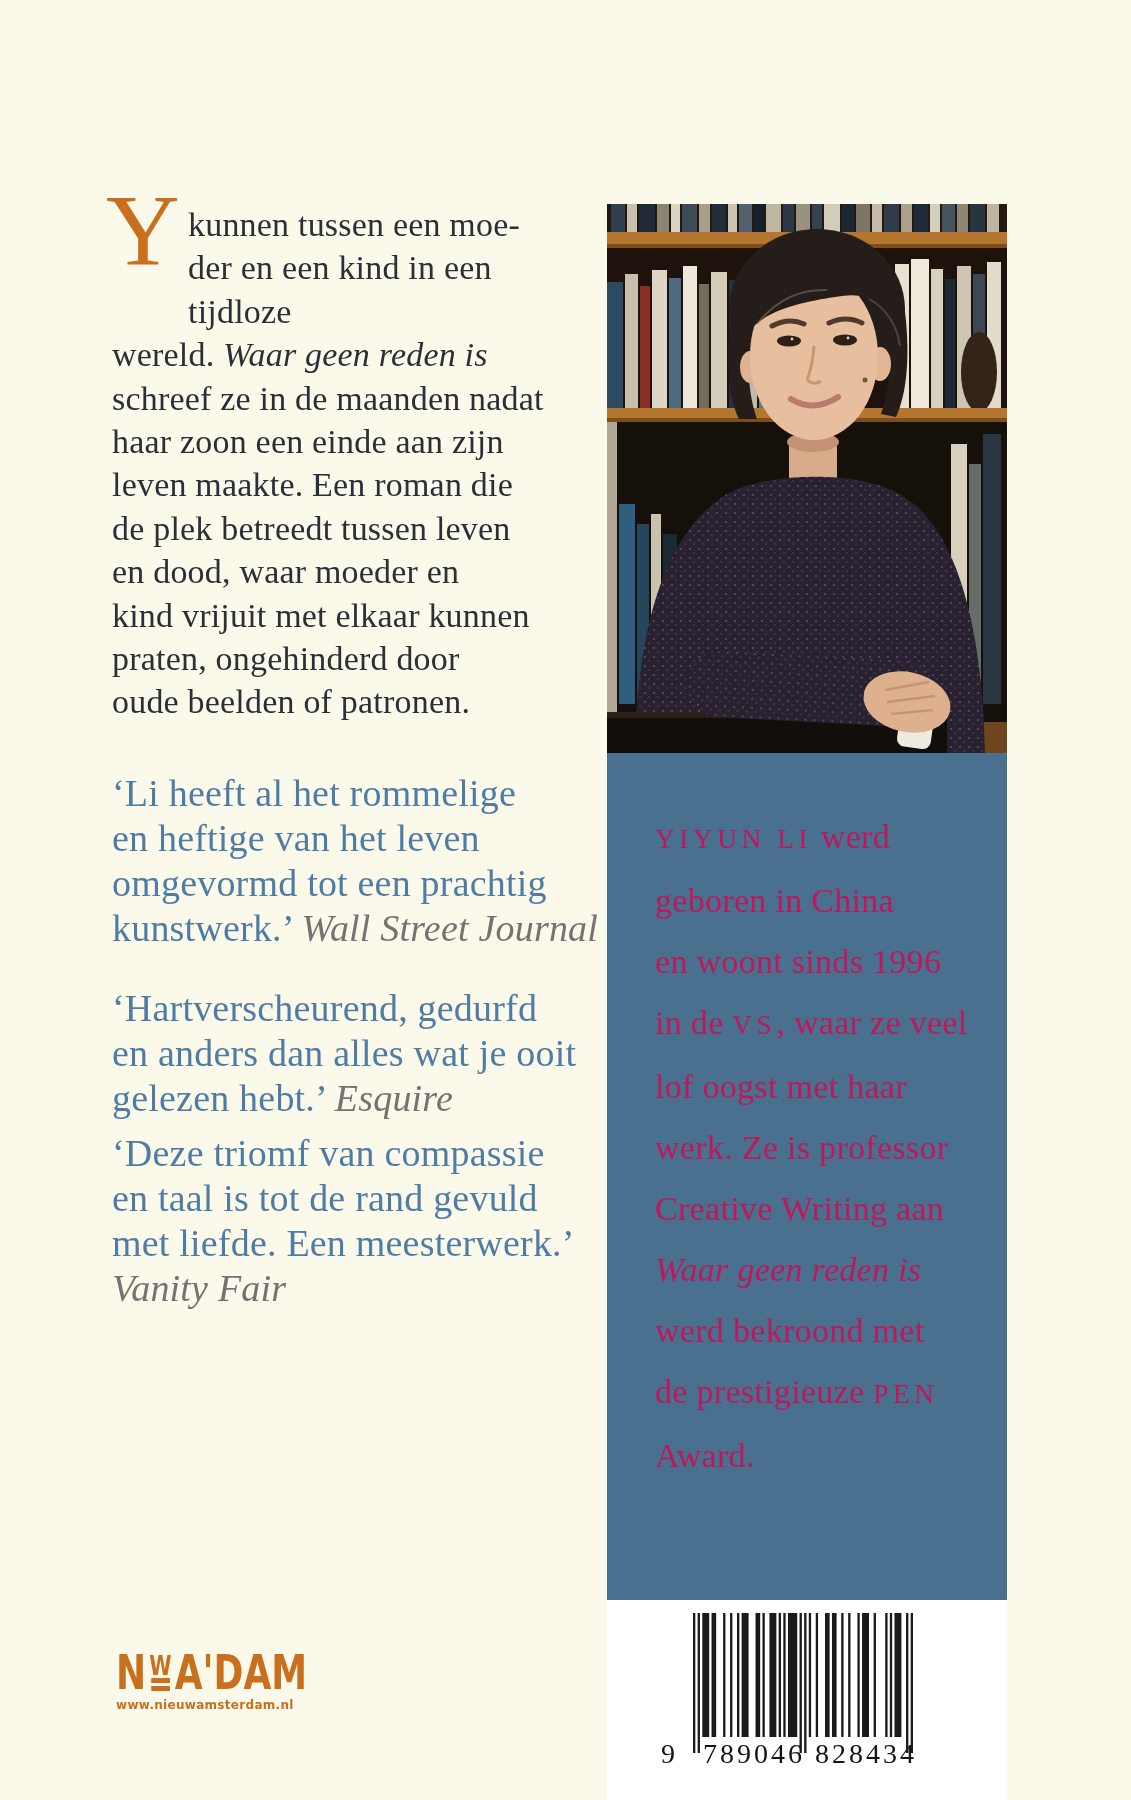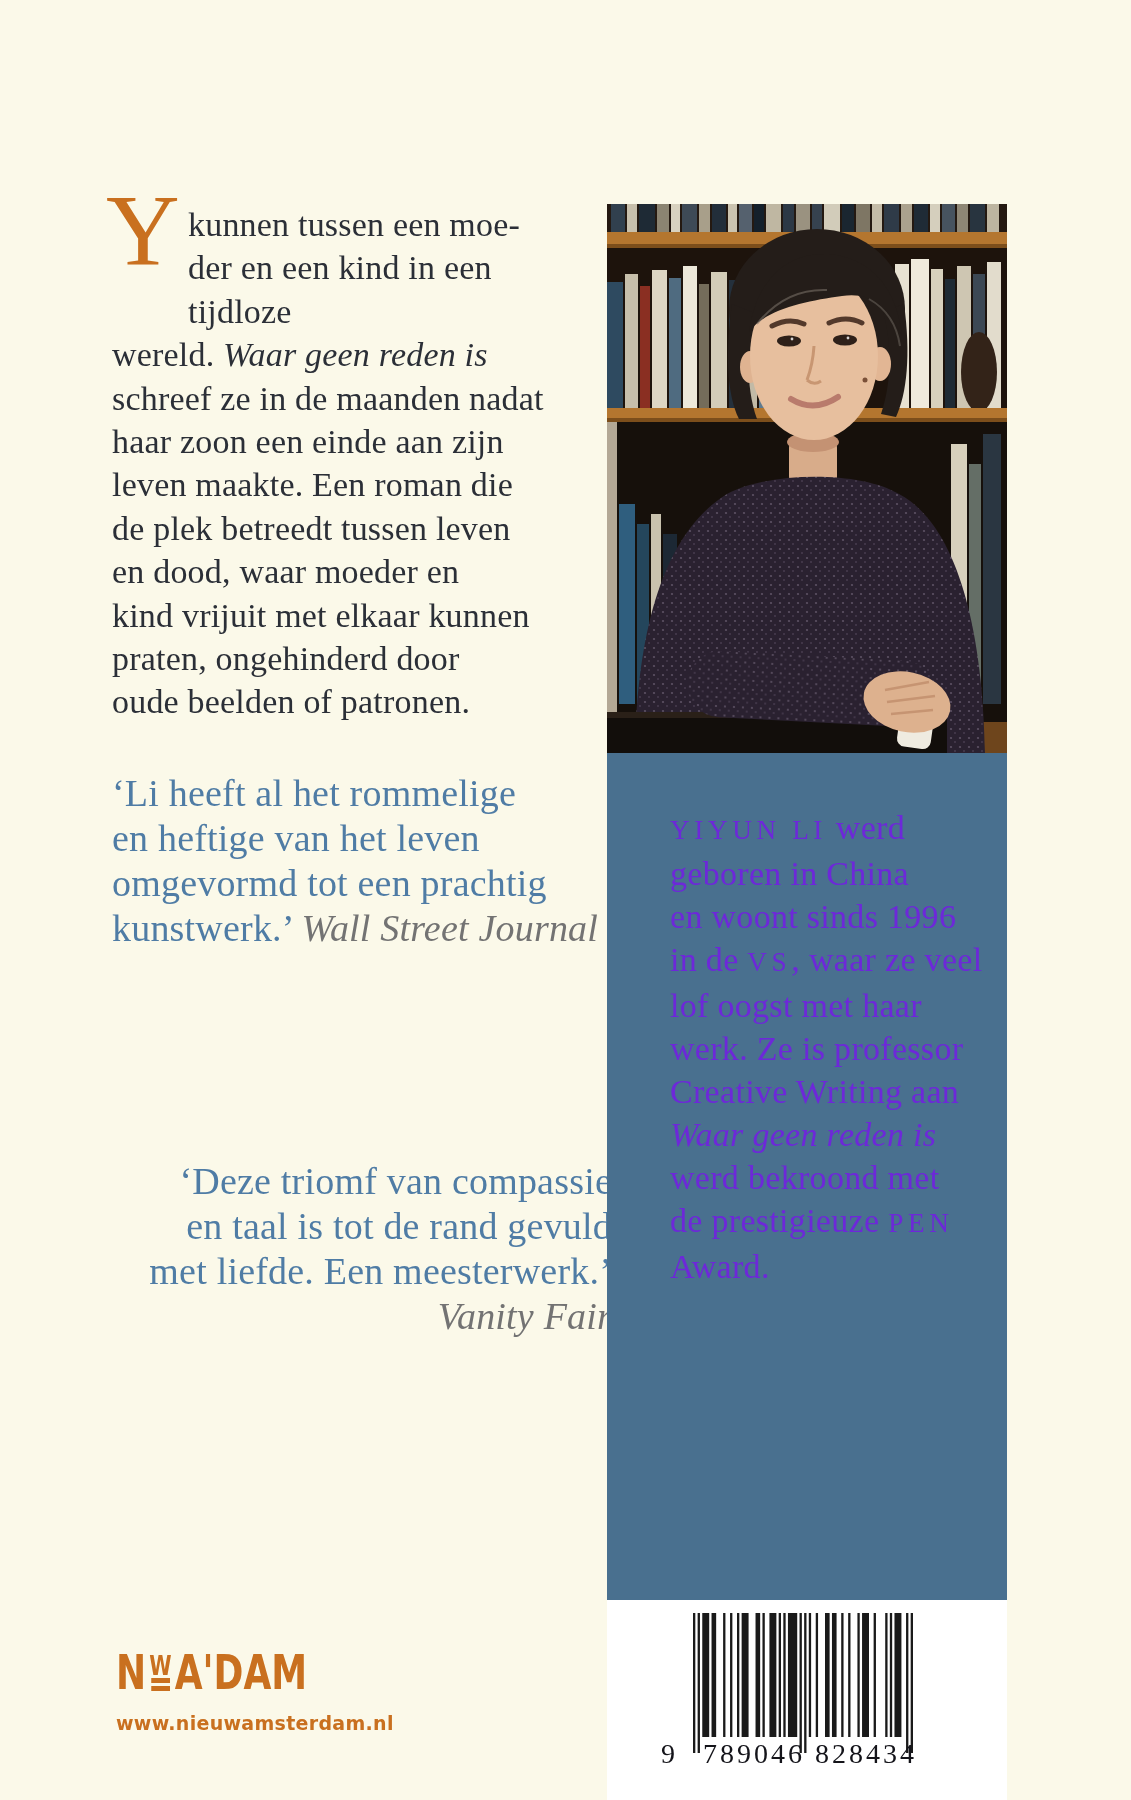--- a/index.html
+++ b/index.html
@@ -7,42 +7,42 @@
         font-family:"Liberation Serif",serif;overflow:hidden;}
 
   
   .dropcap{position:absolute;left:106px;top:180px;font-size:102px;line-height:1;
            color:#C9701F;}
   .blurb{position:absolute;left:112px;top:203px;width:480px;font-size:34px;
          line-height:43.4px;color:#2B2F37;letter-spacing:.2px;}
   .blurb .line:nth-child(-n+2){padding-left:76px;}
   .quote{position:absolute;left:112px;width:500px;font-size:38px;line-height:45px;
          color:#4F7CA5;letter-spacing:.2px;}
-  .q1{top:771px;} .q2{top:986px;} .q3{top:1159px;text-align:right;}
+  .q1{top:771px;} .q2{top:986px;} .q3{top:1131px;}
   .i{font-style:italic;}
   .src{color:#737373;font-style:italic;}
   .sc{font-size:.8em;letter-spacing:.17em;}
 
   
   .photo{position:absolute;left:607px;top:204px;width:400px;height:549px;overflow:hidden;}
   .photo svg{display:block;}
   .panel{position:absolute;left:607px;top:753px;width:400px;height:847px;background:#49708F;}
-  .bio{position:absolute;left:670px;top:806px;width:345px;font-size:34px;line-height:43px;
-       color:#6d28d9;letter-spacing:.3px;}
+  .bio{position:absolute;left:655px;top:806px;width:345px;font-size:34px;line-height:61px;
+       color:#be185d;letter-spacing:.3px;}
 
   
   .logo{position:absolute;left:116px;top:1655px;color:#C9701F;}
   .logo-mark{display:flex;align-items:flex-start;font-family:"DejaVu Sans",sans-serif;
              font-weight:bold;font-size:48px;line-height:.74;
              transform:scaleX(.75);transform-origin:left top;}
   .logo-stack{display:flex;flex-direction:column;align-items:center;width:36px;margin:1px 1px 0 1px;}
   .logo-stack .w{font-size:27px;line-height:.72;letter-spacing:0;}
   .logo-stack .bar{width:25px;height:5px;background:#C9701F;margin-top:3px;}
-  .logo-url{font-family:"DejaVu Sans",sans-serif;font-weight:bold;font-size:19px;
-            letter-spacing:.3px;margin-top:21px;}
+  .logo-url{font-family:"DejaVu Sans",sans-serif;font-weight:bold;font-size:12px;
+            letter-spacing:.3px;margin-top:7px;}
 
   
   .barcode{position:absolute;left:607px;top:1600px;width:400px;height:200px;background:#FFFFFF;}
   .barcode svg{position:absolute;left:0;top:0;}
   .bc-digit{position:absolute;top:138px;font-size:28px;color:#14141a;
             font-family:"Liberation Serif",serif;}
   .bc-lead{left:54px;}
   .bc-g1{left:96px;letter-spacing:3px;}
   .bc-g2{left:208px;letter-spacing:3px;}
 </style>
@@ -64,20 +64,25 @@
       <div class="line"><span>kind vrijuit met elkaar kunnen</span></div>
       <div class="line"><span>praten, ongehinderd door</span></div>
       <div class="line"><span>oude beelden of patronen.</span></div>
     </div>
 
   <div class="quote q1">
       <div class="line"><span>‘Li heeft al het rommelige</span></div>
       <div class="line"><span>en heftige van het leven</span></div>
       <div class="line"><span>omgevormd tot een prachtig</span></div>
       <div class="line"><span>kunstwerk.’ </span><span class="src">Wall Street Journal</span></div>
+    </div>
+  <div class="quote q2">
+      <div class="line"><span>‘Hartverscheurend, gedurfd</span></div>
+      <div class="line"><span>en anders dan alles wat je ooit</span></div>
+      <div class="line"><span>gelezen hebt.’ </span><span class="src">Esquire</span></div>
     </div>
   <div class="quote q3">
       <div class="line"><span>‘Deze triomf van compassie</span></div>
       <div class="line"><span>en taal is tot de rand gevuld</span></div>
       <div class="line"><span>met liefde. Een meesterwerk.’</span></div>
       <div class="line"><span class="src">Vanity Fair</span></div>
     </div>
 
   <div class="photo">
     <svg width="400" height="549" viewBox="0 0 400 549" xmlns="http://www.w3.org/2000/svg">

